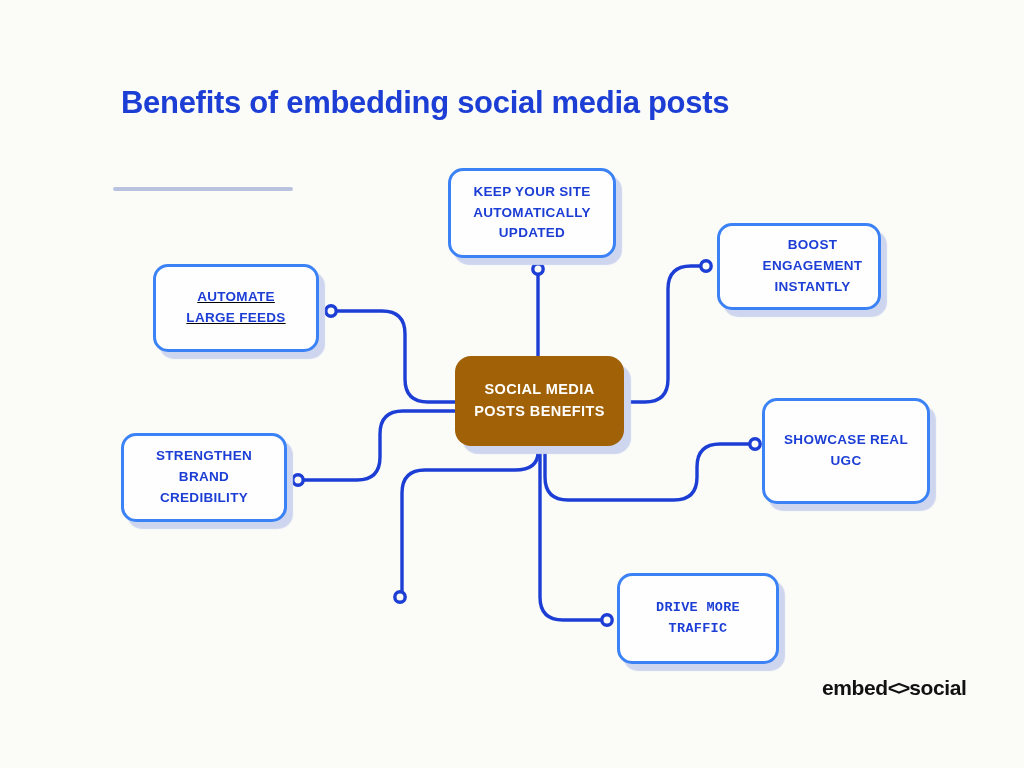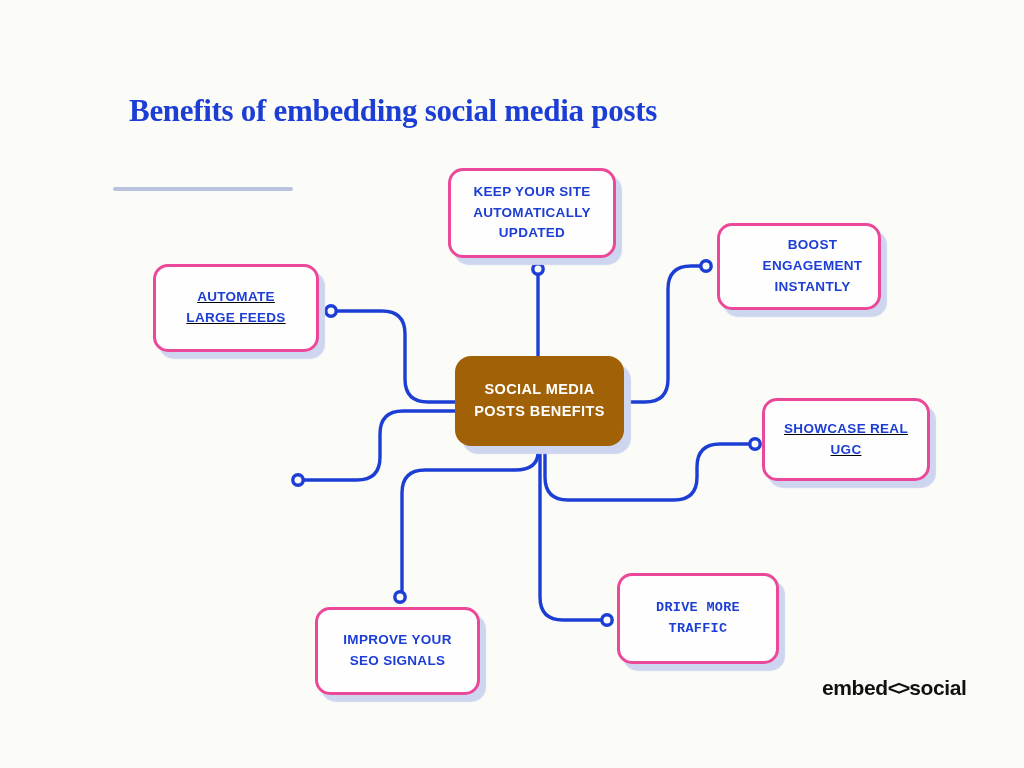--- a/index.html
+++ b/index.html
@@ -11,27 +11,26 @@
   }
   .canvas{
     position:relative;
     width:1024px;height:768px;
     background:#fbfbf8;
   }
   .page-title{
     position:absolute;
     left:113px;top:76px;
     width:640px;
-    margin:16px;
+    margin:8px;
     font-size:31px;
     line-height:1.22;
     font-weight:bold;
     letter-spacing:-0.3px;
     color:#1c3ed5;
-    font-family:Liberation Serif, serif;
   }
   .title-underline{
     position:absolute;
     left:113px;top:187px;
     width:180px;height:4px;
     background:#b9c3dd;
     border-radius:2px;
   }
   .connectors{
     position:absolute;
@@ -49,21 +48,21 @@
     stroke:#1c3ed5;
     stroke-width:3.4;
   }
   .node{
     position:absolute;
     display:flex;
     align-items:center;
     justify-content:center;
     text-align:center;
     background:#fefefe;
-    border:3px solid #ec4899;
+    border:3px solid #3b82f6;
     border-radius:15px;
     box-shadow:6px 7px 1px #ced6ef;
     box-sizing:border-box;
   }
   .node span{
     white-space:pre-line;
     font-size:13.5px;
     font-weight:bold;
     letter-spacing:0.3px;
     line-height:1.55;
@@ -78,21 +77,21 @@
   .node.central span{
     color:#ffffff;
     font-size:14.5px;
     letter-spacing:0.4px;
     line-height:1.5;
   }
   .n-keep      {left:448px;top:168px;width:168px;height:90px;}
   .n-boost     {left:717px;top:223px;width:164px;height:87px;padding-left:27px;}
   .n-automate  {left:153px;top:264px;width:166px;height:88px;text-decoration:underline;}
   .n-strengthen{left:121px;top:433px;width:166px;height:89px;}
-  .n-showcase  {left:762px;top:398px;width:168px;height:83px;text-decoration:underline;}
+  .n-showcase  {left:762px;top:398px;width:168px;height:106px;}
   .n-drive     {left:617px;top:573px;width:162px;height:91px;font-family:Liberation Mono, monospace;}
   .n-improve   {left:315px;top:607px;width:165px;height:88px;}
   .n-central   {left:455px;top:356px;width:169px;height:90px;}
   .logo{
     position:absolute;
     left:822px;top:676px;
     font-size:21px;
     font-weight:bold;
     color:#111111;
     letter-spacing:-0.4px;
@@ -139,35 +138,36 @@
     <span>BOOST
 ENGAGEMENT
 INSTANTLY</span>
   </div>
 
   <div class="node n-automate">
     <span>AUTOMATE
 LARGE FEEDS</span>
   </div>
 
+  <div class="node n-strengthen">
+    <span>STRENGTHEN
+BRAND
+CREDIBILITY</span>
+  </div>
 
   <div class="node n-showcase">
     <span>SHOWCASE REAL
 UGC</span>
   </div>
 
   <div class="node n-drive">
     <span>DRIVE MORE
 TRAFFIC</span>
   </div>
 
-  <div class="node n-improve">
-    <span>IMPROVE YOUR
-SEO SIGNALS</span>
-  </div>
 
   <div class="node central n-central">
     <span>SOCIAL MEDIA
 POSTS BENEFITS</span>
   </div>
 
   <div class="logo">
     <span>embed</span><span class="glyph">&lt;&gt;</span><span>social</span>
   </div>
 

